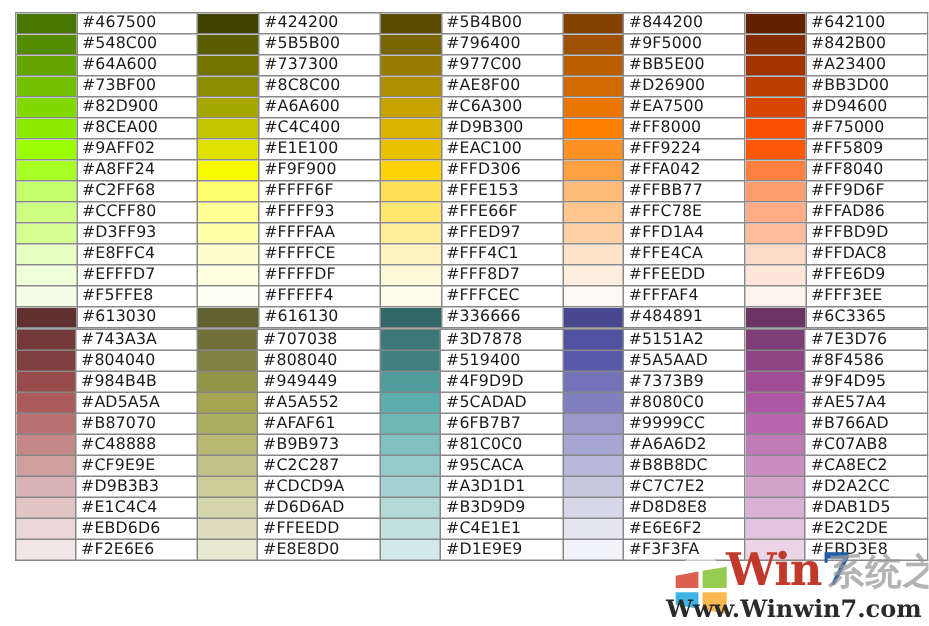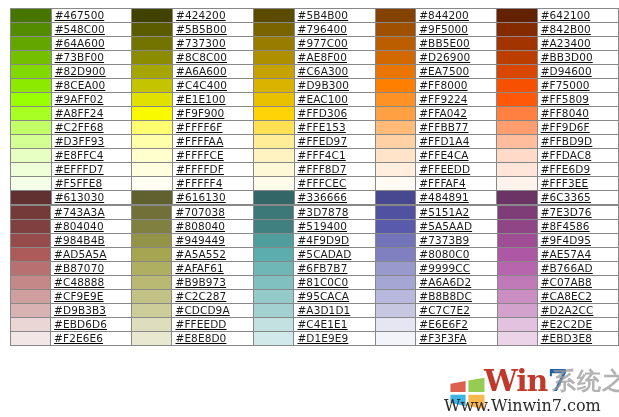--- a/index.html
+++ b/index.html
@@ -11,21 +11,21 @@
     font-family: "DejaVu Sans", "Liberation Sans", sans-serif;
     overflow: hidden;
   }
   #page {
     position: relative;
     width: 619px; height: 417px;
     background: #ffffff;
     padding: 8px 0 0 10px;
   }
   .block { border-collapse: collapse; table-layout: fixed; }
-  .block tr { height: 13.45px; text-decoration: underline; }
+  .block tr { height: 13.45px; }
   .block td {
     border: 1px solid #888888;
     padding: 0;
     height: 13.45px;
     overflow: hidden;
   }
   td.swatch { width: 70px; }
   td.hex {
     width: 100px;
     background: #ffffff;
@@ -59,21 +59,21 @@
   #wm-cn {
     position: absolute; left: 108px; top: 12px;
     font-family: "DejaVu Sans", "Liberation Sans", sans-serif;
     font-weight: bold; font-size: 24px; line-height: 26px;
     color: #9a9a9a; opacity: 0.75; letter-spacing: 1px;
     white-space: nowrap;
   }
   #wm-url {
     position: absolute; left: 0px; top: 41px;
     font-family: "DejaVu Serif", "Liberation Serif", serif;
-    font-weight: normal; font-size: 16px; line-height: 18px;
+    font-weight: bold; font-size: 16px; line-height: 18px;
     color: #2b2b2b; letter-spacing: 0px; white-space: nowrap;
   }
 </style>
 </head>
 <body>
 
 <div id="page">
 
   <table class="block top" id="block-top">
     <tbody id="top-body">
@@ -179,20 +179,32 @@
           <td class="swatch" style="background: rgb(255, 255, 111);"></td>
           <td class="hex">#FFFF6F</td>
           <td class="swatch" style="background: rgb(255, 225, 83);"></td>
           <td class="hex">#FFE153</td>
           <td class="swatch" style="background: rgb(255, 187, 119);"></td>
           <td class="hex">#FFBB77</td>
           <td class="swatch" style="background: rgb(255, 157, 111);"></td>
           <td class="hex">#FF9D6F</td>
         </tr>
         <tr>
+          <td class="swatch" style="background: rgb(204, 255, 128);"></td>
+          <td class="hex">#CCFF80</td>
+          <td class="swatch" style="background: rgb(255, 255, 147);"></td>
+          <td class="hex">#FFFF93</td>
+          <td class="swatch" style="background: rgb(255, 230, 111);"></td>
+          <td class="hex">#FFE66F</td>
+          <td class="swatch" style="background: rgb(255, 199, 142);"></td>
+          <td class="hex">#FFC78E</td>
+          <td class="swatch" style="background: rgb(255, 173, 134);"></td>
+          <td class="hex">#FFAD86</td>
+        </tr>
+        <tr>
           <td class="swatch" style="background: rgb(211, 255, 147);"></td>
           <td class="hex">#D3FF93</td>
           <td class="swatch" style="background: rgb(255, 255, 170);"></td>
           <td class="hex">#FFFFAA</td>
           <td class="swatch" style="background: rgb(255, 237, 151);"></td>
           <td class="hex">#FFED97</td>
           <td class="swatch" style="background: rgb(255, 209, 164);"></td>
           <td class="hex">#FFD1A4</td>
           <td class="swatch" style="background: rgb(255, 189, 157);"></td>
           <td class="hex">#FFBD9D</td>
@@ -338,20 +350,32 @@
           <td class="swatch" style="background: rgb(217, 179, 179);"></td>
           <td class="hex">#D9B3B3</td>
           <td class="swatch" style="background: rgb(205, 205, 154);"></td>
           <td class="hex">#CDCD9A</td>
           <td class="swatch" style="background: rgb(163, 209, 209);"></td>
           <td class="hex">#A3D1D1</td>
           <td class="swatch" style="background: rgb(199, 199, 226);"></td>
           <td class="hex">#C7C7E2</td>
           <td class="swatch" style="background: rgb(210, 162, 204);"></td>
           <td class="hex">#D2A2CC</td>
+        </tr>
+        <tr>
+          <td class="swatch" style="background: rgb(225, 196, 196);"></td>
+          <td class="hex">#E1C4C4</td>
+          <td class="swatch" style="background: rgb(214, 214, 173);"></td>
+          <td class="hex">#D6D6AD</td>
+          <td class="swatch" style="background: rgb(179, 217, 217);"></td>
+          <td class="hex">#B3D9D9</td>
+          <td class="swatch" style="background: rgb(216, 216, 232);"></td>
+          <td class="hex">#D8D8E8</td>
+          <td class="swatch" style="background: rgb(218, 177, 213);"></td>
+          <td class="hex">#DAB1D5</td>
         </tr>
         <tr>
           <td class="swatch" style="background: rgb(235, 214, 214);"></td>
           <td class="hex">#EBD6D6</td>
           <td class="swatch" style="background: rgb(222, 222, 190);"></td>
           <td class="hex">#FFEEDD</td>
           <td class="swatch" style="background: rgb(196, 225, 225);"></td>
           <td class="hex">#C4E1E1</td>
           <td class="swatch" style="background: rgb(230, 230, 242);"></td>
           <td class="hex">#E6E6F2</td>

